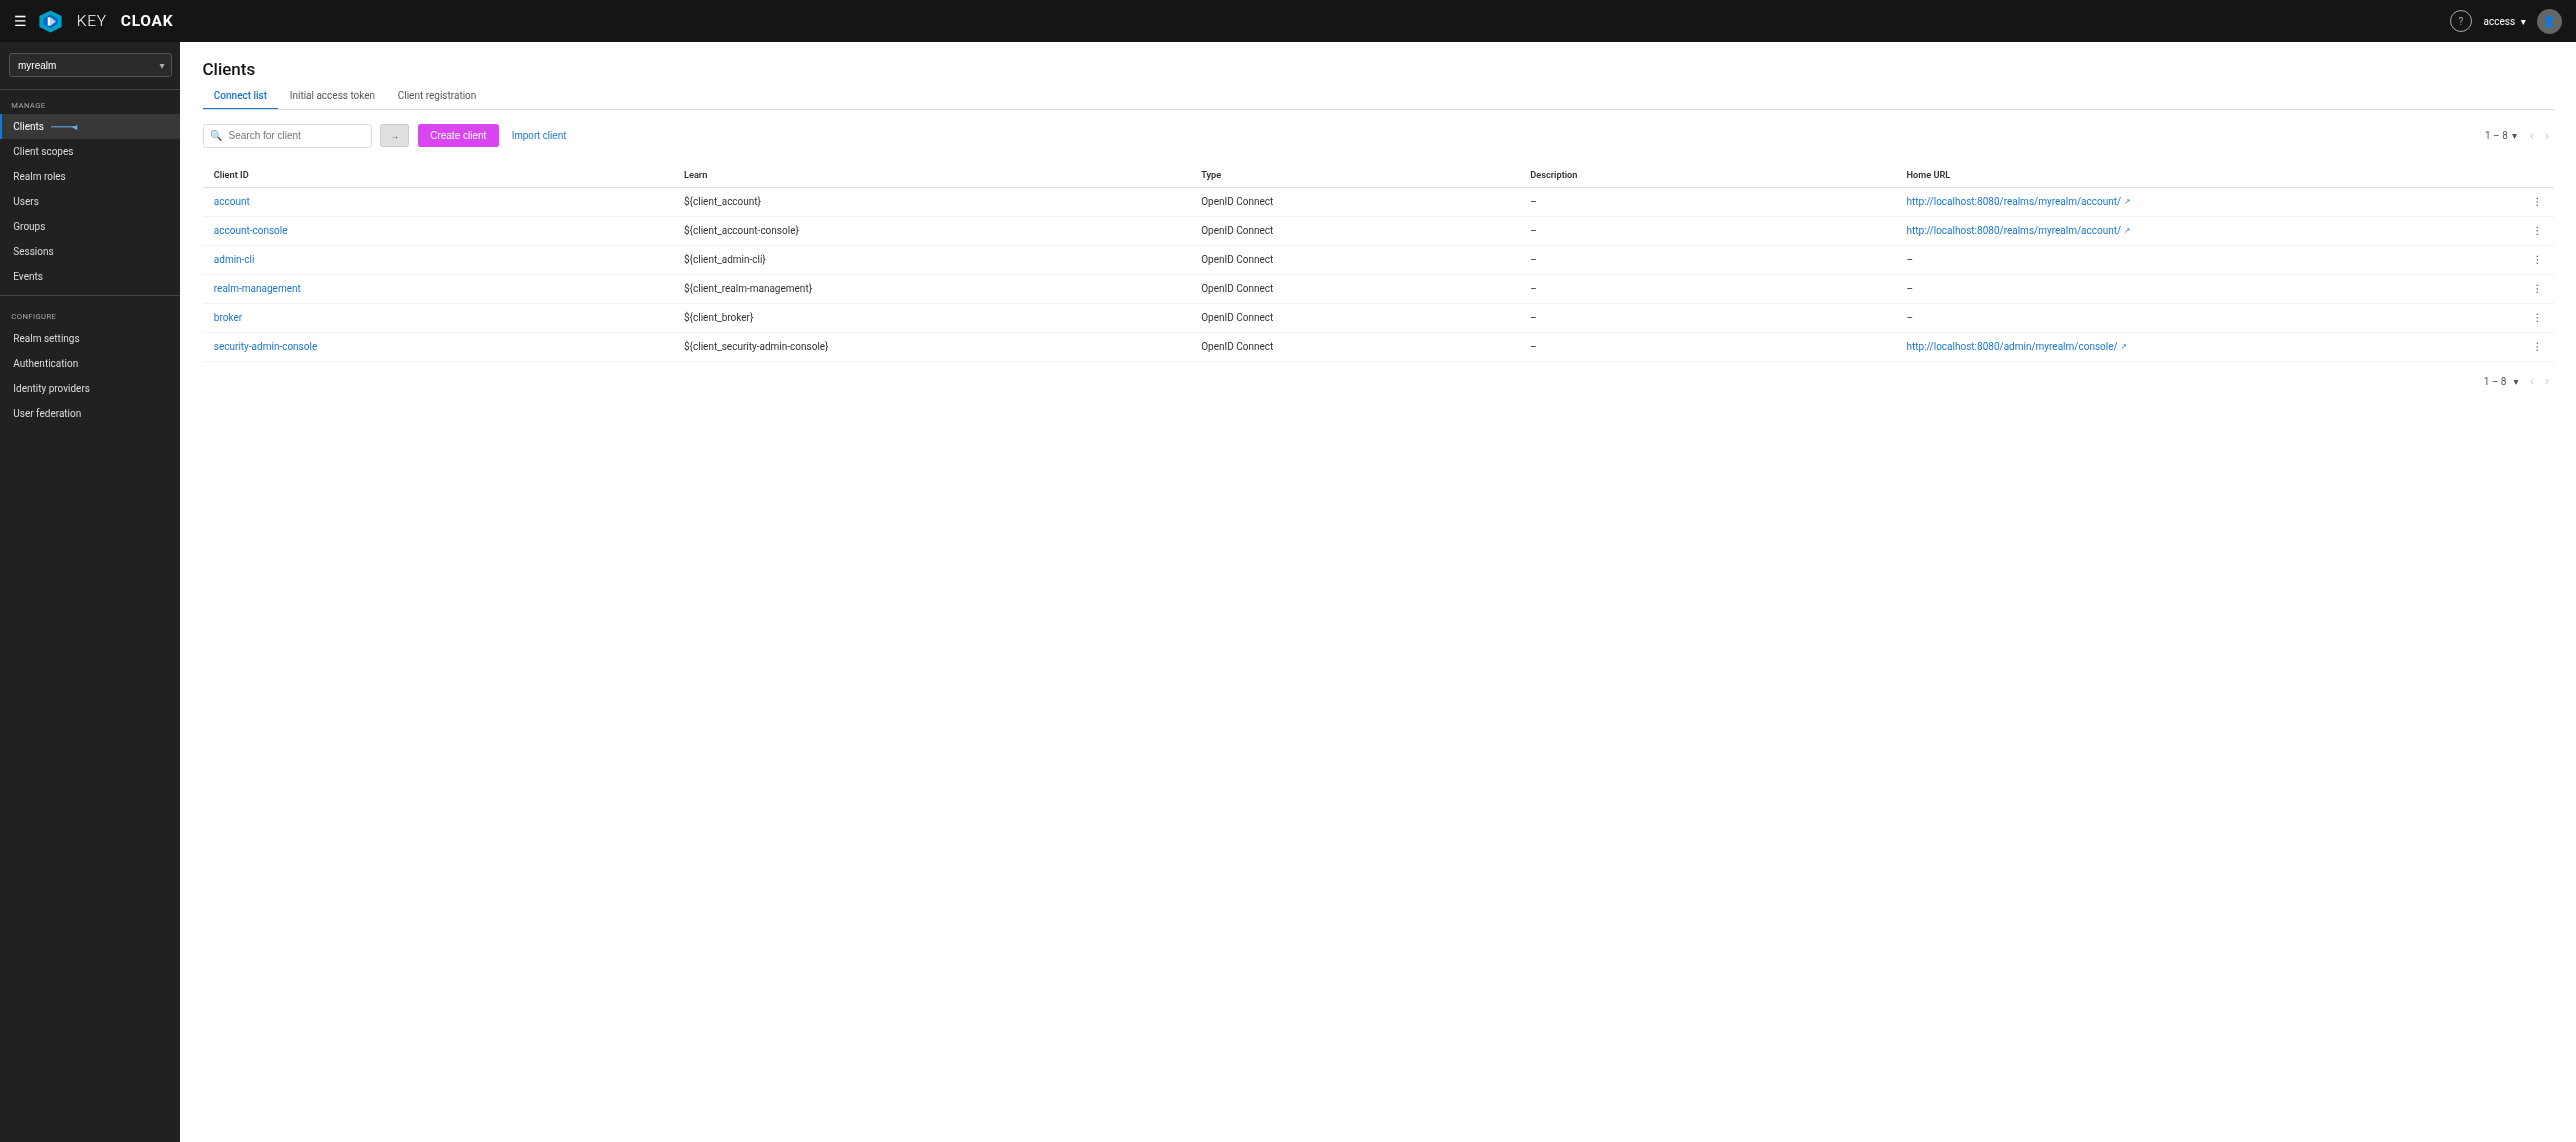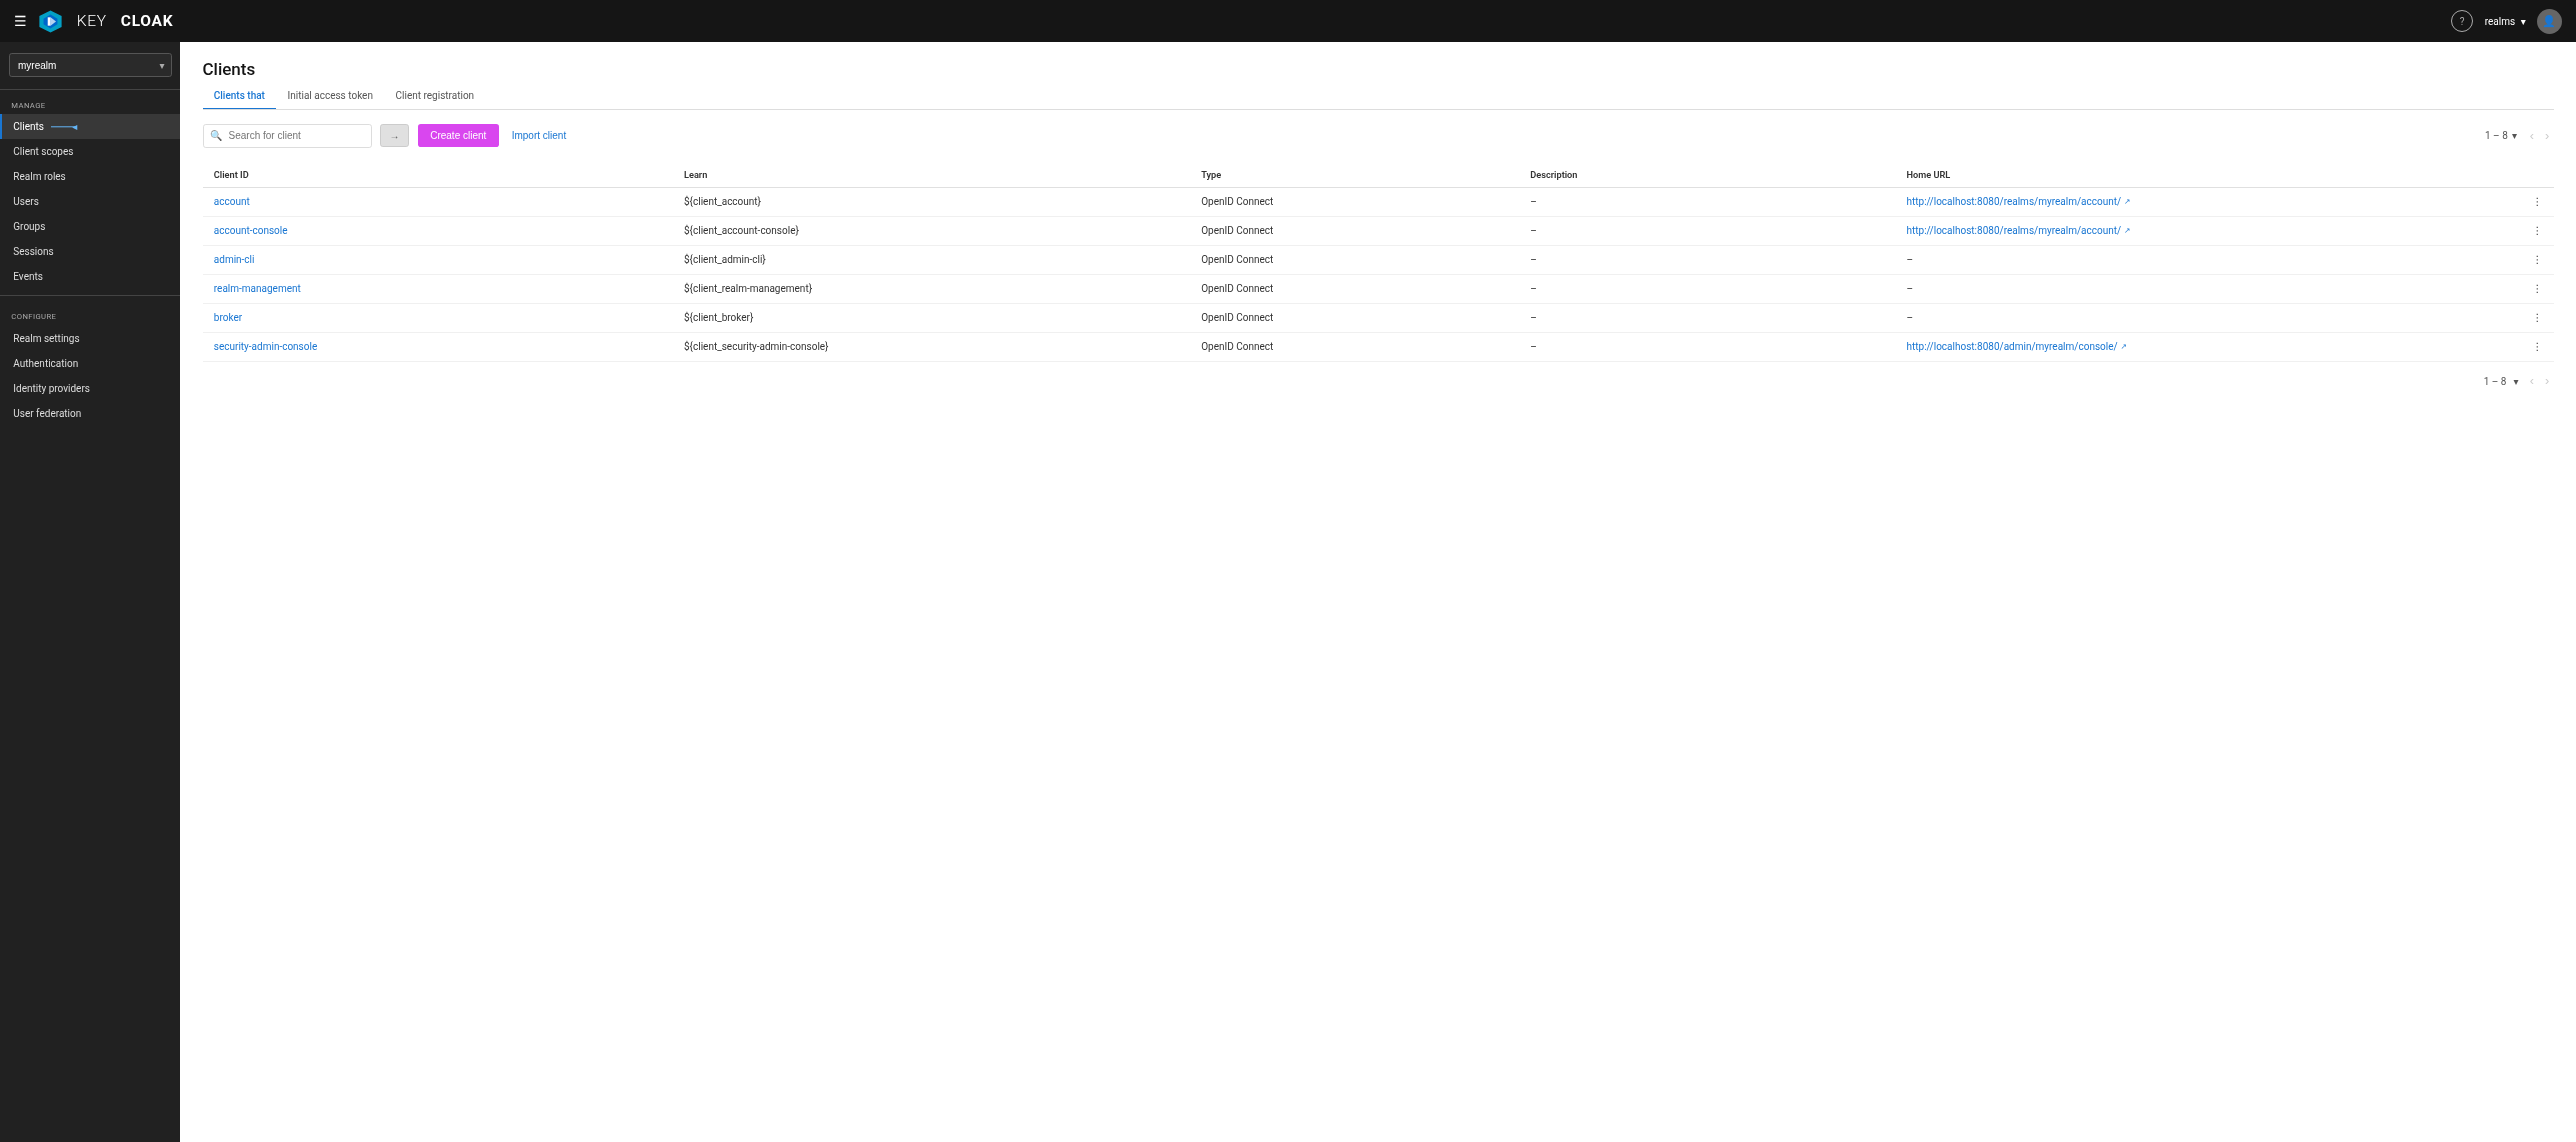--- a/index.html
+++ b/index.html
@@ -389,21 +389,21 @@
       <polygon points="18,8 28,14 28,22 18,28 8,22 8,14" fill="#0066cc"></polygon>
       <rect x="14" y="12" width="4" height="12" fill="white"></rect>
       <polygon points="18,12 26,18 18,24" fill="white" opacity="0.7"></polygon>
     </svg>
     <span class="logo-text-key">KEY</span>
       <span class="logo-text-cloak">CLOAK</span>
   </div>
   <div class="navbar-spacer"></div>
   <div class="navbar-help">?</div>
   <div class="navbar-user">
-    <span>realms</span>
+    <span>access</span>
     <span>▾</span>
   </div>
   <div class="navbar-avatar">👤</div>
 </nav>
 
 <div class="main-layout">
 
   <aside class="sidebar">
     <div class="sidebar-realm-selector">
       <div class="realm-dropdown-wrapper">
@@ -450,21 +450,21 @@
     </div>
     <div class="sidebar-item">
       <span>User federation</span>
     </div>
   </aside>
 
   <main class="content">
     <h1 class="page-title">Clients</h1>
 
     <div class="tabs">
-      <div class="tab active">Clients that</div>
+      <div class="tab active">Connect list</div>
       <div class="tab">Initial access token</div>
       <div class="tab">Client registration</div>
     </div>
 
     <div class="toolbar">
       <div class="search-wrapper">
         <span class="search-icon-wrap">🔍</span>
         <input class="search-input" type="text" placeholder="Search for client" style="">
       </div>
       <button class="search-arrow-btn">→</button>

